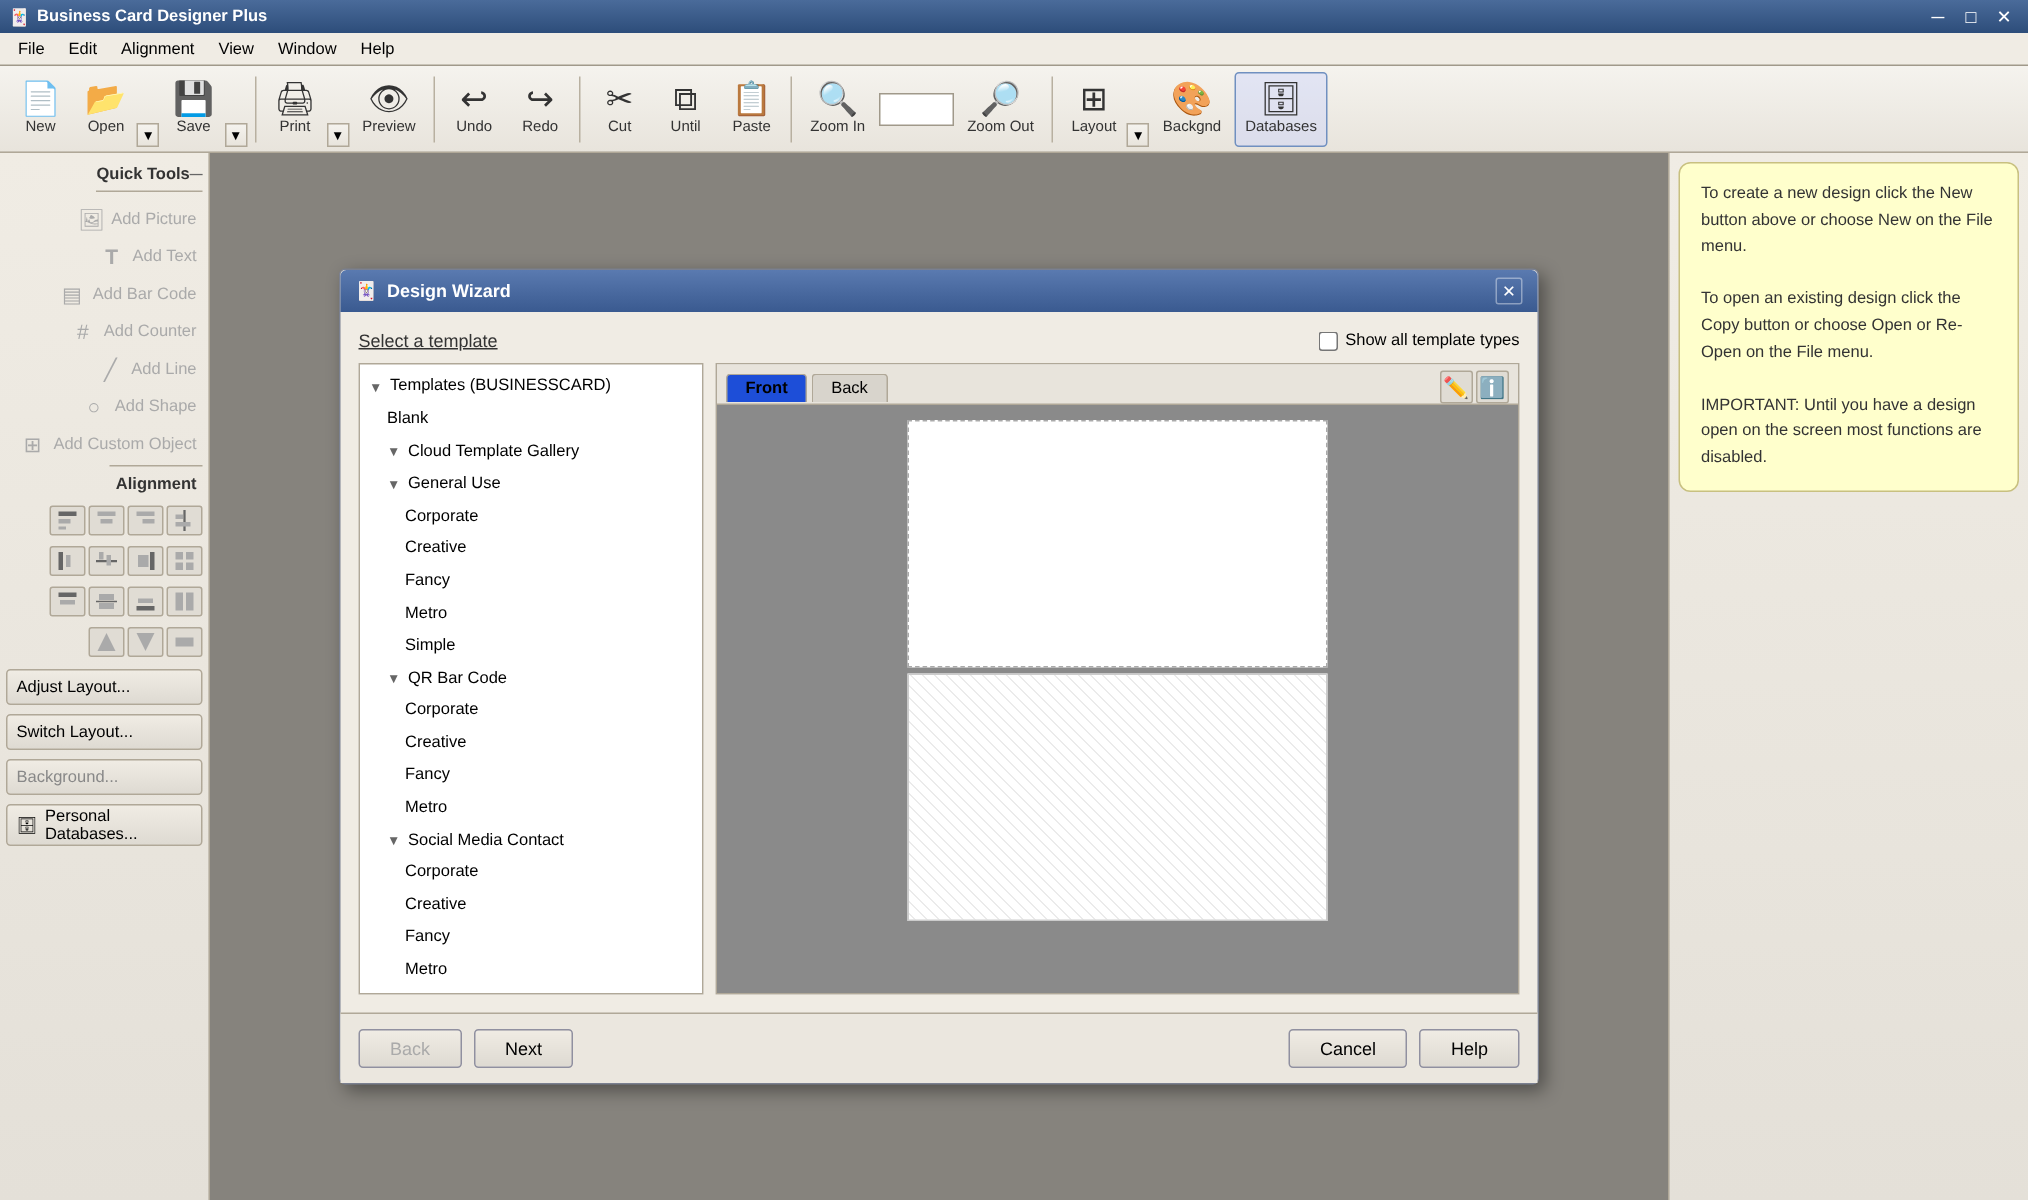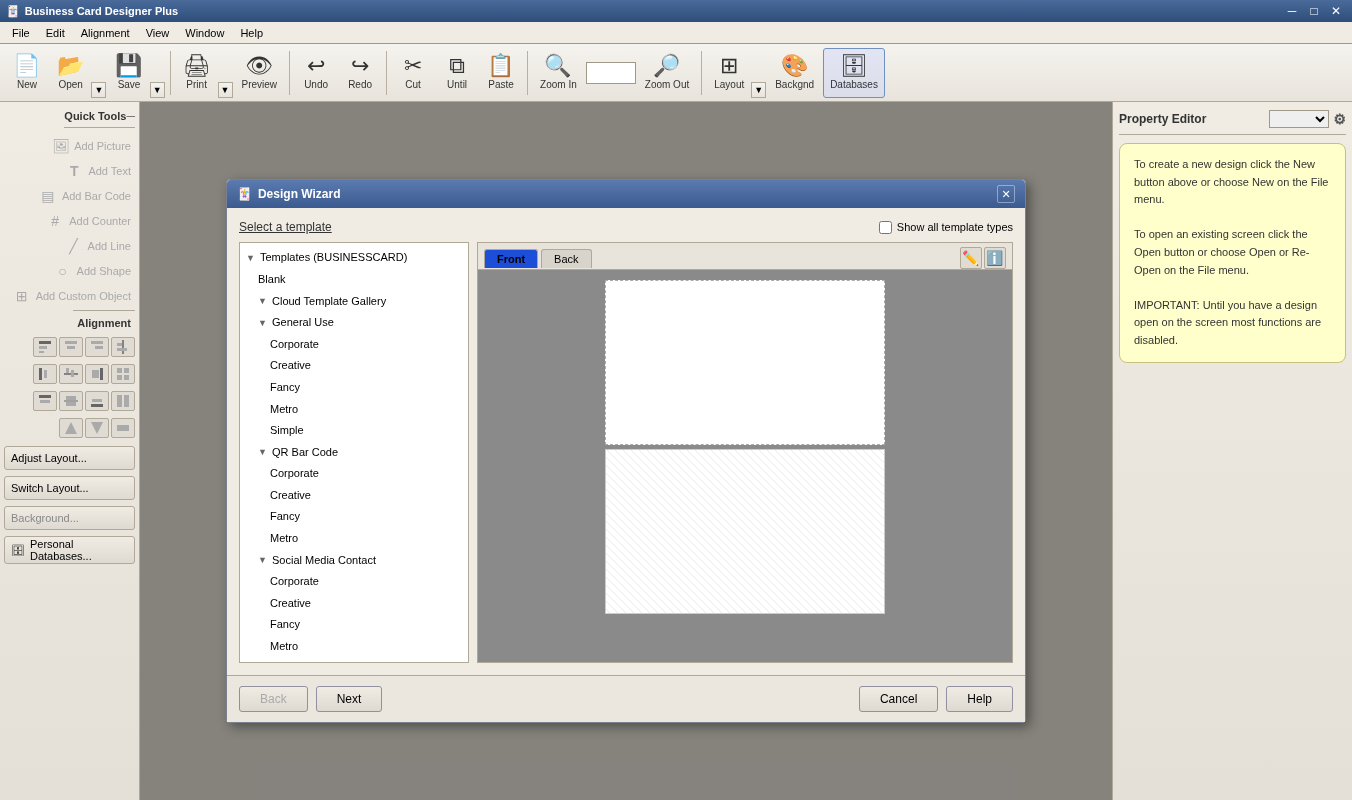--- a/index.html
+++ b/index.html
@@ -823,29 +823,22 @@
           <button class="modal-btn">Next</button>
           <div class="modal-btn-spacer"></div>
           <button class="modal-btn">Cancel</button>
           <button class="modal-btn">Help</button>
         </div>
       </div>
     </div>
   </div>
 
   <div class="right-panel">
-    <div class="right-panel-header">
-      <span>Property Editor</span>
-      <div class="right-panel-controls">
-        <select class="prop-select"></select>
-        <span class="gear-icon">⚙</span>
-      </div>
-    </div>
     <div class="info-box">
       <p>To create a new design click the New button above or choose New on the File menu.</p>
       <br>
-      <p>To open an existing screen click the Open button or choose Open or Re-Open on the File menu.</p>
+      <p>To open an existing design click the Copy button or choose Open or Re-Open on the File menu.</p>
       <br>
       <p>IMPORTANT: Until you have a design open on the screen most functions are disabled.</p>
     </div>
   </div>
 
 </div>
 
 </body></html>

